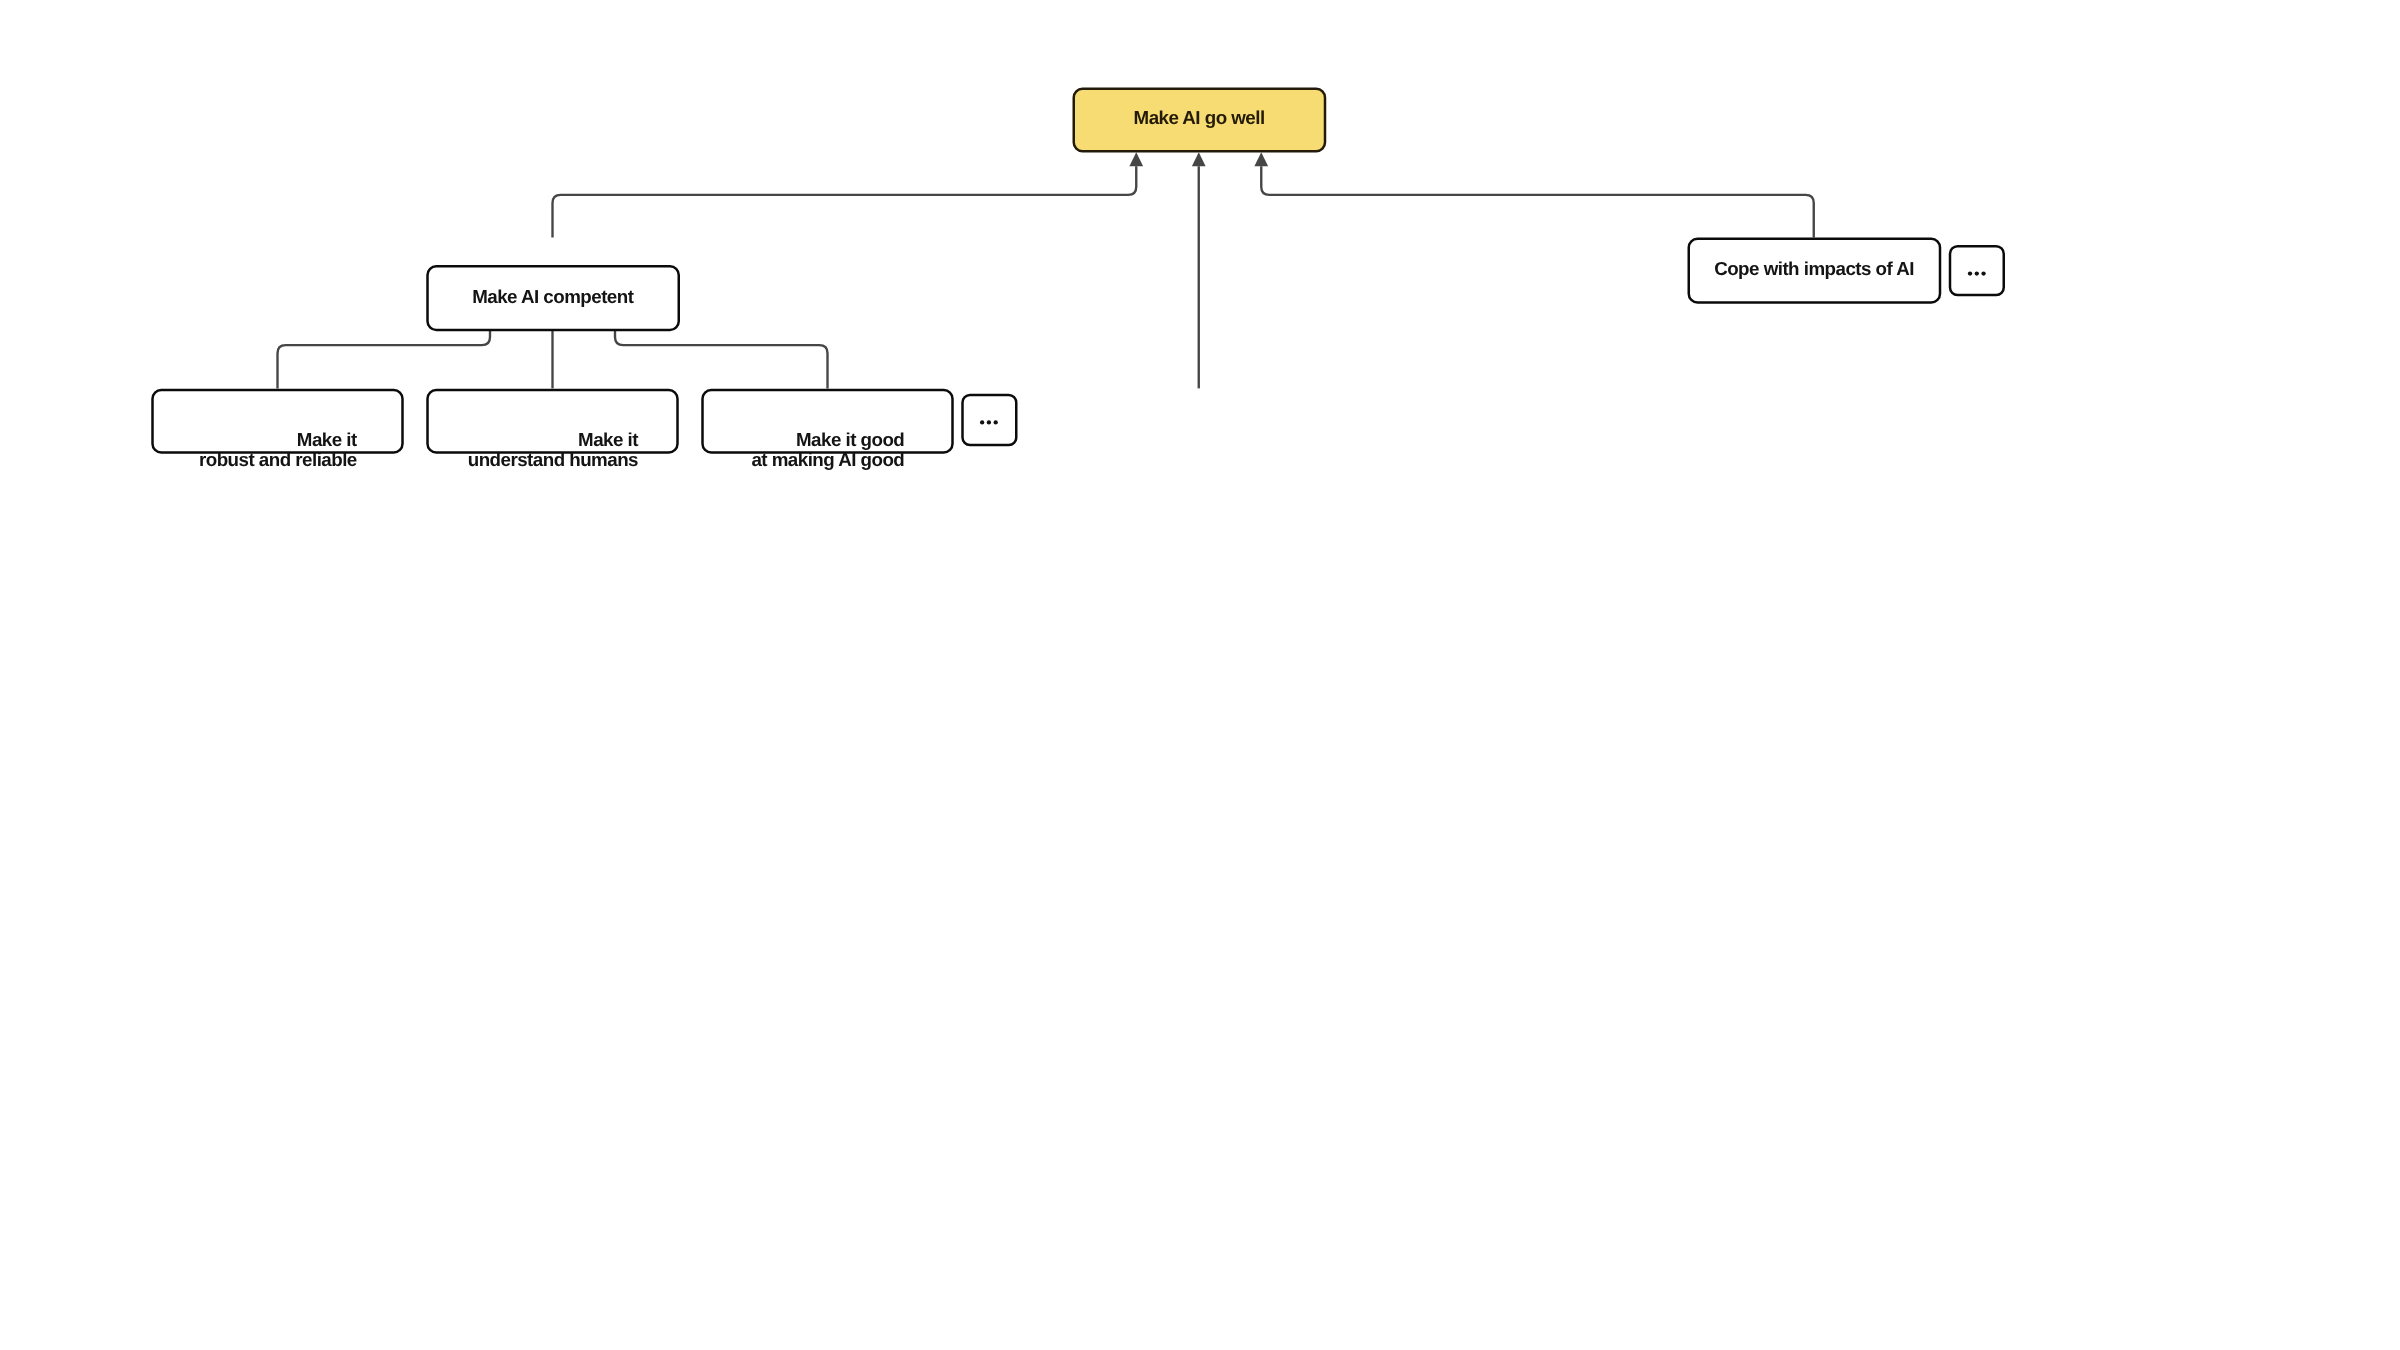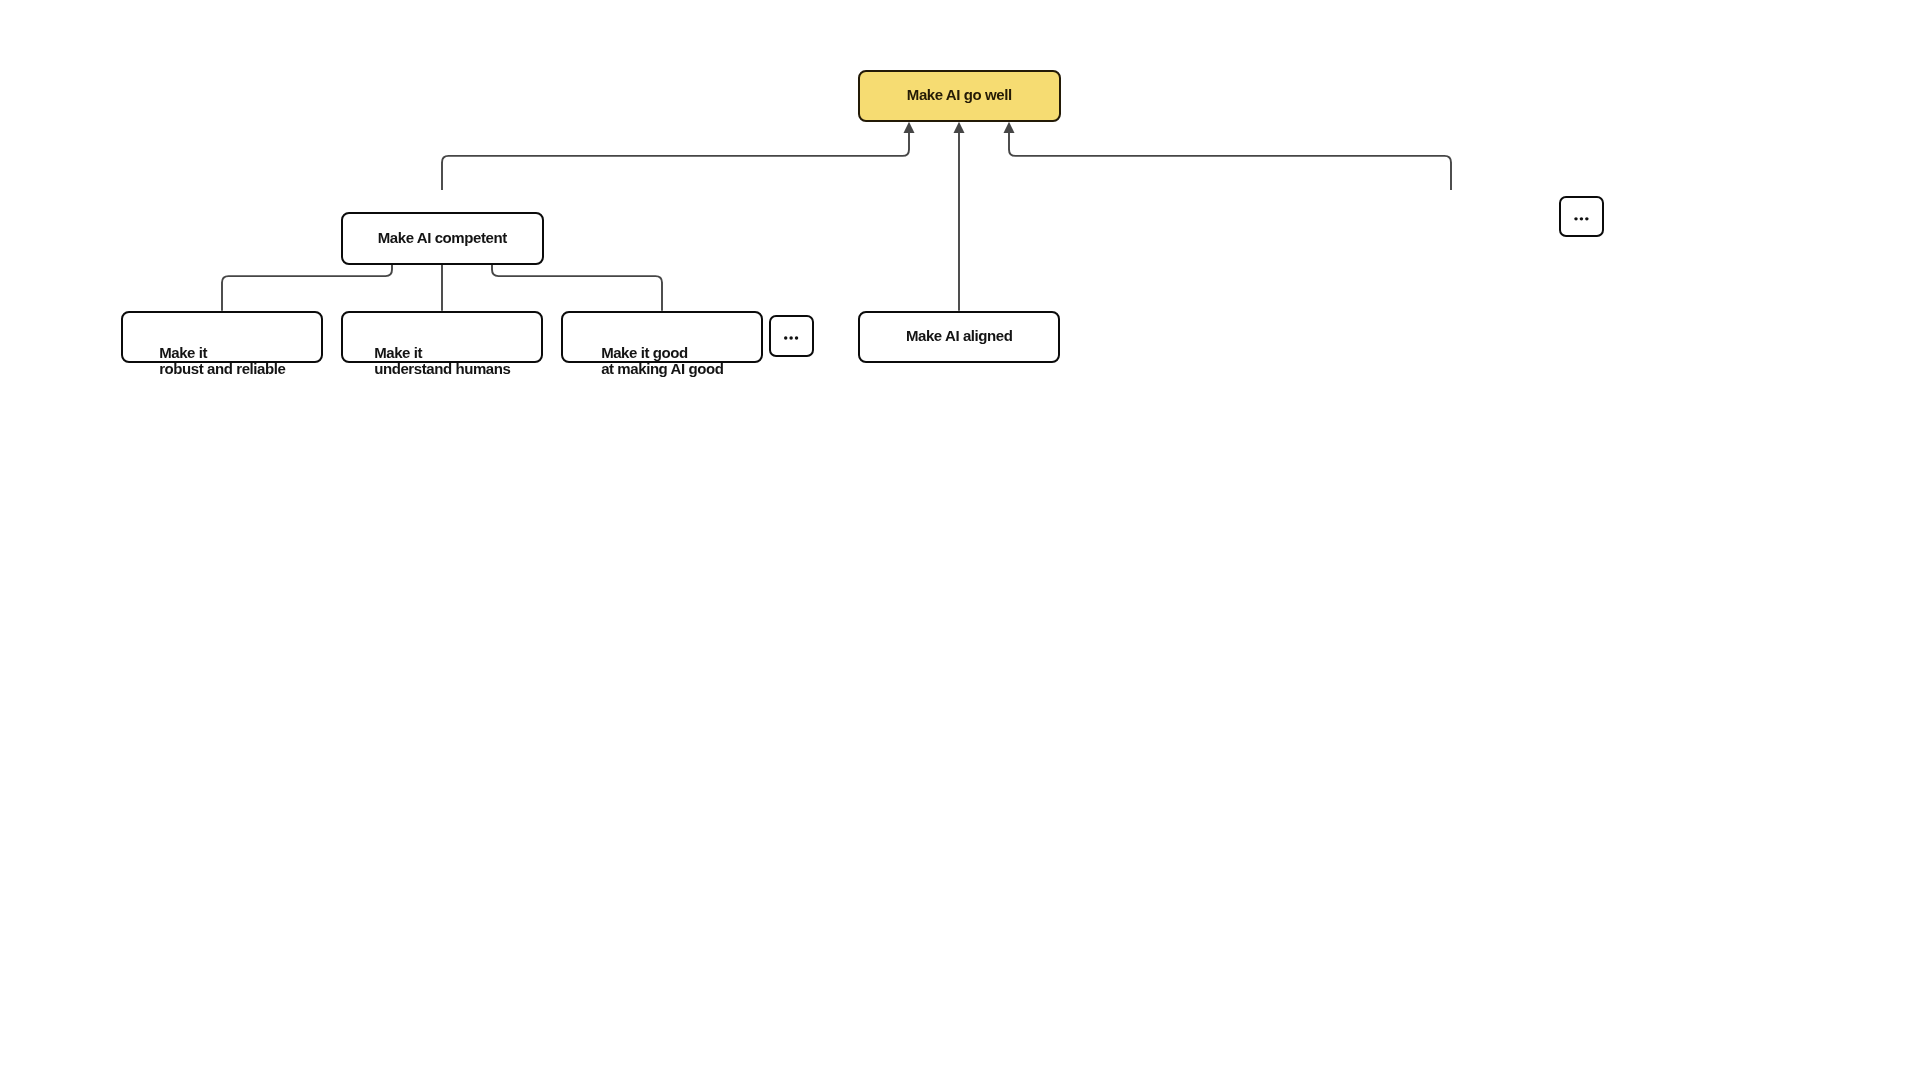--- a/index.html
+++ b/index.html
@@ -5,21 +5,21 @@
 <style>
   html,body{margin:0;padding:0;background:#ffffff;}
   body{width:1920px;height:1080px;overflow:hidden;
        font-family:"Liberation Sans",sans-serif;}
   #canvas{position:relative;width:1920px;height:1080px;background:#ffffff;
           will-change:transform;}
   svg.edge-layer{position:absolute;left:0;top:0;width:1920px;height:1080px;
           pointer-events:none;}
 
   .node{position:absolute;box-sizing:border-box;display:flex;
-        align-items:center;justify-content:center;text-align:left;
+        align-items:center;justify-content:center;text-align:right;
         background:#ffffff;border:2.2px solid #0b0b0b;border-radius:8px;
         color:#141414;font-size:15px;font-weight:700;letter-spacing:-0.42px;
         line-height:16px;white-space:pre-line;}
   .node .lbl{display:block;position:relative;top:-0.65px;}
   .node.multiline .lbl{top:-0.15px;margin-top:48px;}
   .node.root{background:#F6DC72;border-color:#231a07;color:#241b06;}
   .node.ellipsis{border-radius:7px;}
   .node.ellipsis svg{display:block;}
 
   
@@ -65,20 +65,23 @@
       </g>
   </svg>
 
   <div class="node root" id="node-root" style="left: 858px; top: 69.6px; width: 202.5px; height: 52.5px;">
     <span class="lbl">Make AI go well</span>
   </div>
 
   <div class="node" id="node-competent" style="left: 341px; top: 190px; width: 202.5px; height: 52.5px;">
     <span class="lbl">Make AI competent</span>
   </div>
+  <div class="node" id="node-cope" style="left: 1350px; top: 190px; width: 202.5px; height: 52.5px;">
+    <span class="lbl">Cope with impacts of AI</span>
+  </div>
   <div class="node ellipsis" id="node-more-top" style="left: 1558.8px; top: 195.5px; width: 45.4px; height: 41.9px;">
     <svg class="dots" width="45.4" height="41.9" viewBox="0 0 45.4 41.9">
         <circle cx="16.45" cy="23.05" r="1.9" fill="#111111"></circle>
         <circle cx="22.4" cy="23.05" r="1.9" fill="#111111"></circle>
         <circle cx="28.349999999999998" cy="23.05" r="1.9" fill="#111111"></circle>
       </svg>
   </div>
 
   <div class="node multiline" id="node-robust" style="left: 121.1px; top: 310.7px; width: 202.4px; height: 51.9px;">
     <span class="lbl">Make it
@@ -92,17 +95,14 @@
     <span class="lbl">Make it good
 at making AI good</span>
   </div>
   <div class="node ellipsis" id="node-more-bottom" style="left: 769.4px; top: 315.4px; width: 44.8px; height: 42px;">
     <svg class="dots" width="44.8" height="42" viewBox="0 0 44.8 42">
         <circle cx="16.15" cy="23.1" r="1.9" fill="#111111"></circle>
         <circle cx="22.099999999999998" cy="23.1" r="1.9" fill="#111111"></circle>
         <circle cx="28.049999999999997" cy="23.1" r="1.9" fill="#111111"></circle>
       </svg>
   </div>
-  <div class="node" id="node-aligned" style="left: 858px; top: 310.7px; width: 202.4px; height: 51.9px;">
-    <span class="lbl">Make AI aligned</span>
-  </div>
 
 </div>
 
 </body></html>

